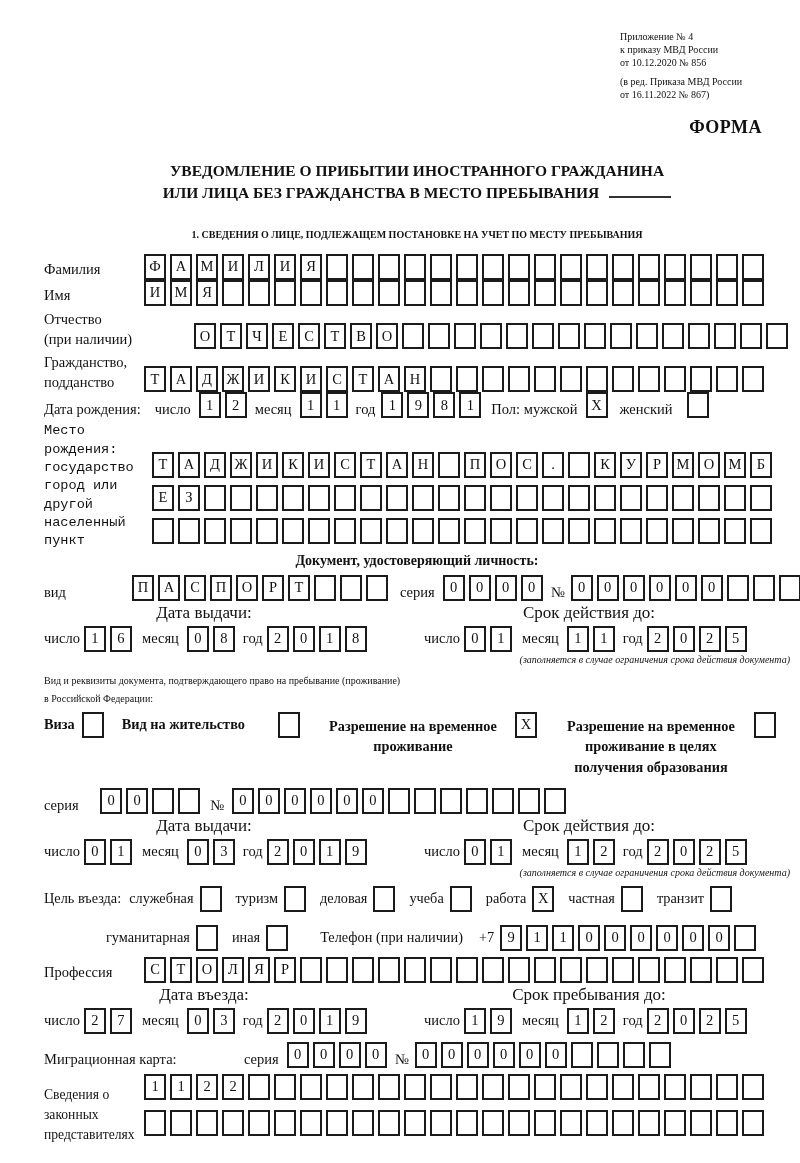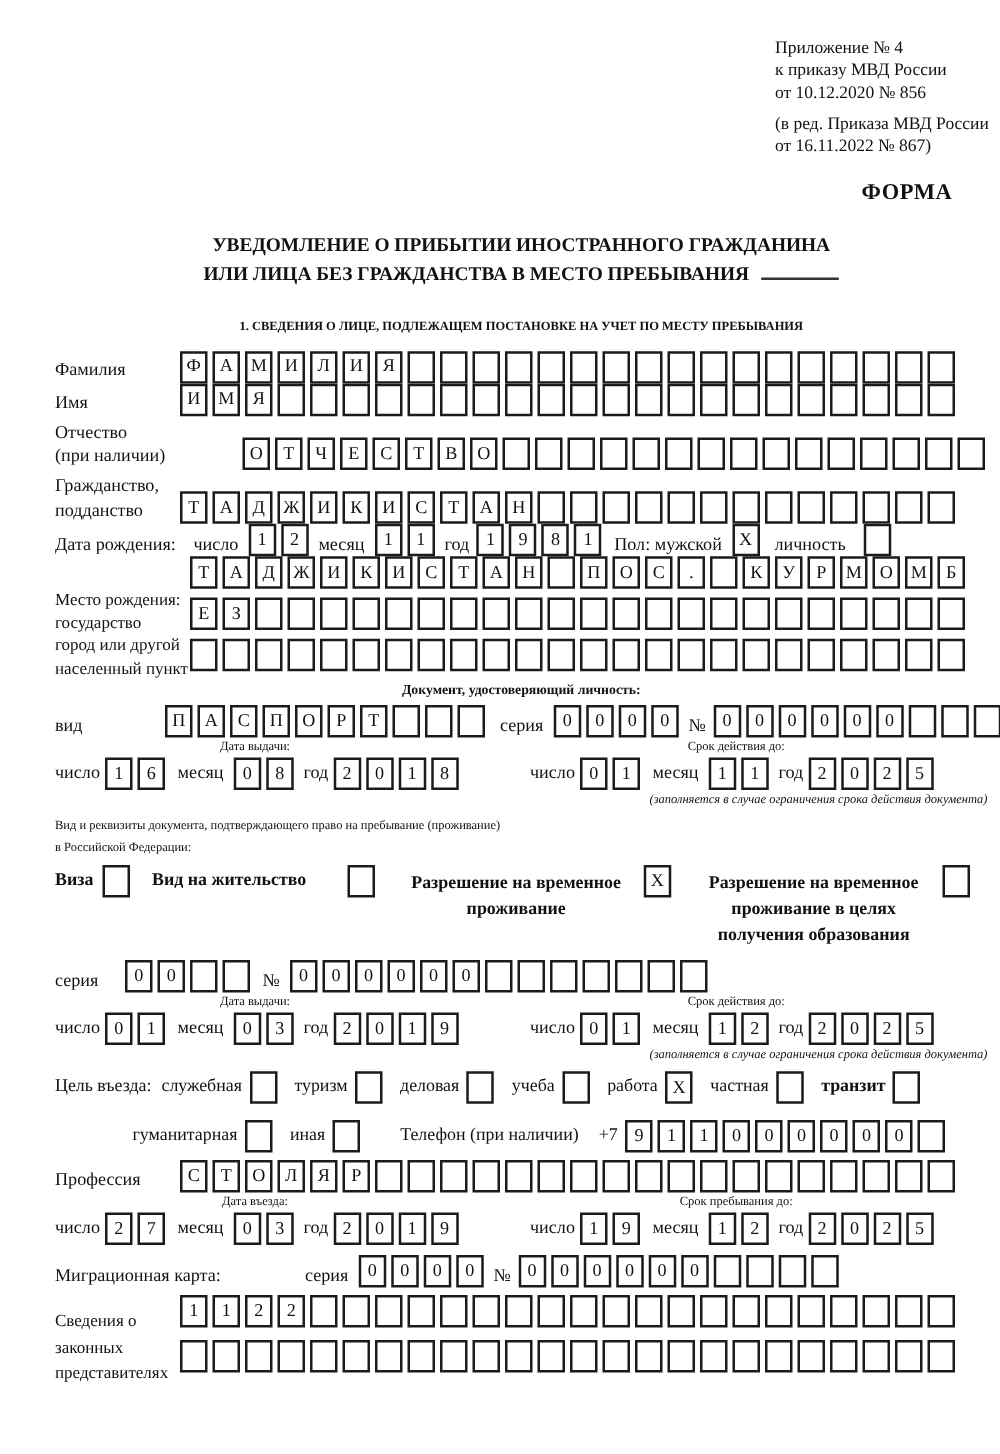--- a/index.html
+++ b/index.html
@@ -4,21 +4,21 @@
 <style>
   html,body{margin:0;padding:0;}
   body{
     width:800px;height:1163px;overflow:hidden;background:#ffffff;color:#111;
     font-family:"Liberation Serif", serif;
     -webkit-font-smoothing:antialiased;
   }
   .page{padding:30px 10px 0 44px;box-sizing:border-box;width:800px;height:1163px;}
 
   
-  .hdr-right{margin-left:576px;width:180px;font-size:14px;line-height:1.3;}
+  .hdr-right{margin-left:576px;width:180px;font-size:10px;line-height:1.3;}
   .hdr-right .ln{display:block;}
   .hdr-right .ln.gap{margin-top:6px;}
   .forma{width:746px;text-align:right;padding-right:28px;box-sizing:border-box;
          font-weight:bold;font-size:18px;margin-top:16px;letter-spacing:.5px;}
 
   
   .title{width:746px;text-align:center;font-weight:bold;font-size:15.5px;line-height:1.45;margin-top:22px;}
   .title .uline{display:inline-block;width:62px;border-bottom:2px solid #333;height:14px;margin-left:10px;}
   .sec-head{width:746px;text-align:center;font-weight:bold;font-size:10px;margin-top:24px;margin-bottom:14px;}
 
@@ -28,23 +28,23 @@
   .w100{width:100px;} .w150{width:150px;} .w108{width:108px;}
   .cells{display:inline-flex;flex:none;}
   .cell{display:inline-flex;flex:none;align-items:center;justify-content:center;
         width:22px;height:26px;border:2px solid #1b1b1b;box-sizing:border-box;
         margin-right:4px;font-size:14.5px;background:#fff;}
   .cellrows .cells{display:flex;margin-bottom:7px;}
 
   .inline-lbl{padding-top:4px;flex:none;}
   .sp8{margin-left:8px;} .sp6{margin-left:6px;} .sp4{margin-left:4px;} .sp14{margin-left:14px;}
 
-  .center-bold{width:746px;text-align:center;font-weight:bold;font-size:11px;margin:8px 0 6px 0;}
-
-  .dates-head{display:flex;width:746px;font-size:10px;margin-top:2px;}
+  .center-bold{width:746px;text-align:center;font-weight:bold;font-size:14px;margin:8px 0 6px 0;}
+
+  .dates-head{display:flex;width:746px;font-size:17px;margin-top:2px;}
   .dates-head .lefth{width:380px;text-align:center;box-sizing:border-box;padding-right:60px;}
   .dates-head .righth{width:330px;text-align:center;}
   .dates-row{display:flex;align-items:flex-start;margin-top:3px;margin-bottom:2px;font-size:14.5px;}
   .date-group{display:flex;align-items:flex-start;width:380px;flex:none;}
   .date-group.rg{width:auto;}
   .note{width:746px;text-align:right;font-size:10px;margin:1px 0 8px 0;font-style:italic;}
 
   .plain{font-size:10px;line-height:1.5;margin-bottom:3px;}
 
   .chkrow{display:flex;align-items:flex-start;margin-top:6px;margin-bottom:10px;font-size:14.3px;}
@@ -218,28 +218,28 @@
     <span class="cells sp6">
         <span class="cell">1</span>
         <span class="cell">9</span>
         <span class="cell">8</span>
         <span class="cell">1</span>
       </span>
     <span class="inline-lbl sp6">Пол: мужской</span>
     <span class="cells sp8">
         <span class="cell">X</span>
       </span>
-    <span class="inline-lbl sp8">личность</span>
+    <span class="inline-lbl sp8">женский</span>
     <span class="cells sp14">
         <span class="cell"></span>
       </span>
   </div>
 
   <div class="frow">
-    <div class="lblcol w108" style="font-size:13.6px;">
+    <div class="lblcol w108" style="font-size:13.6px;font-family:Liberation Mono, monospace;">
       <div>Место рождения:</div>
       <div>государство</div>
       <div>город или другой</div>
       <div>населенный пункт</div>
     </div>
     <div class="cellrows">
       <span class="cells">
           <span class="cell">Т</span>
           <span class="cell">А</span>
           <span class="cell">Д</span>
@@ -543,21 +543,21 @@
         <span class="cells">
           <span class="cell">X</span>
         </span>
       </div>
     <div class="purgrp">
         <span class="txt">частная</span>
         <span class="cells">
           <span class="cell"></span>
         </span>
       </div>
-    <div class="purgrp" style="margin-right:0;font-weight:bold;">
+    <div class="purgrp" style="margin-right:0;">
         <span class="txt">транзит</span>
         <span class="cells">
           <span class="cell"></span>
         </span>
       </div>
   </div>
   <div class="chkrow" style="padding-left:62px;margin-top:0;margin-bottom:6px;">
     <div class="purgrp">
         <span class="txt">гуманитарная</span>
         <span class="cells">

